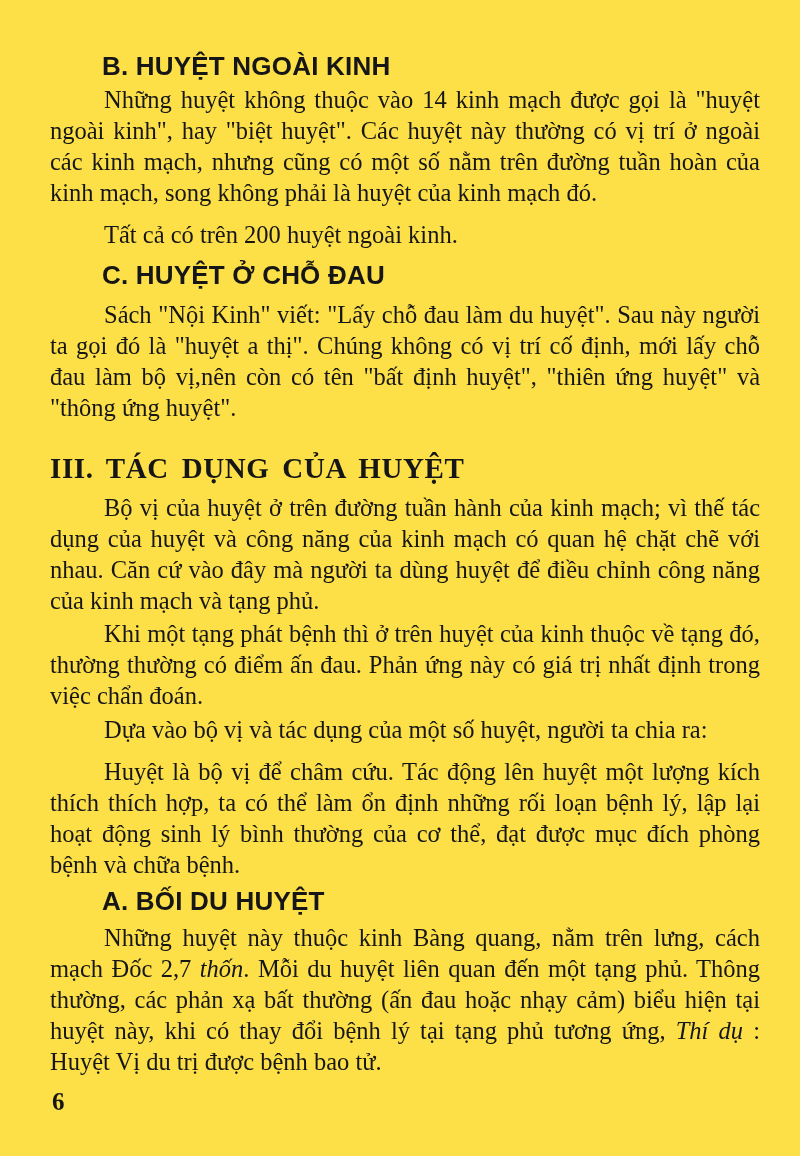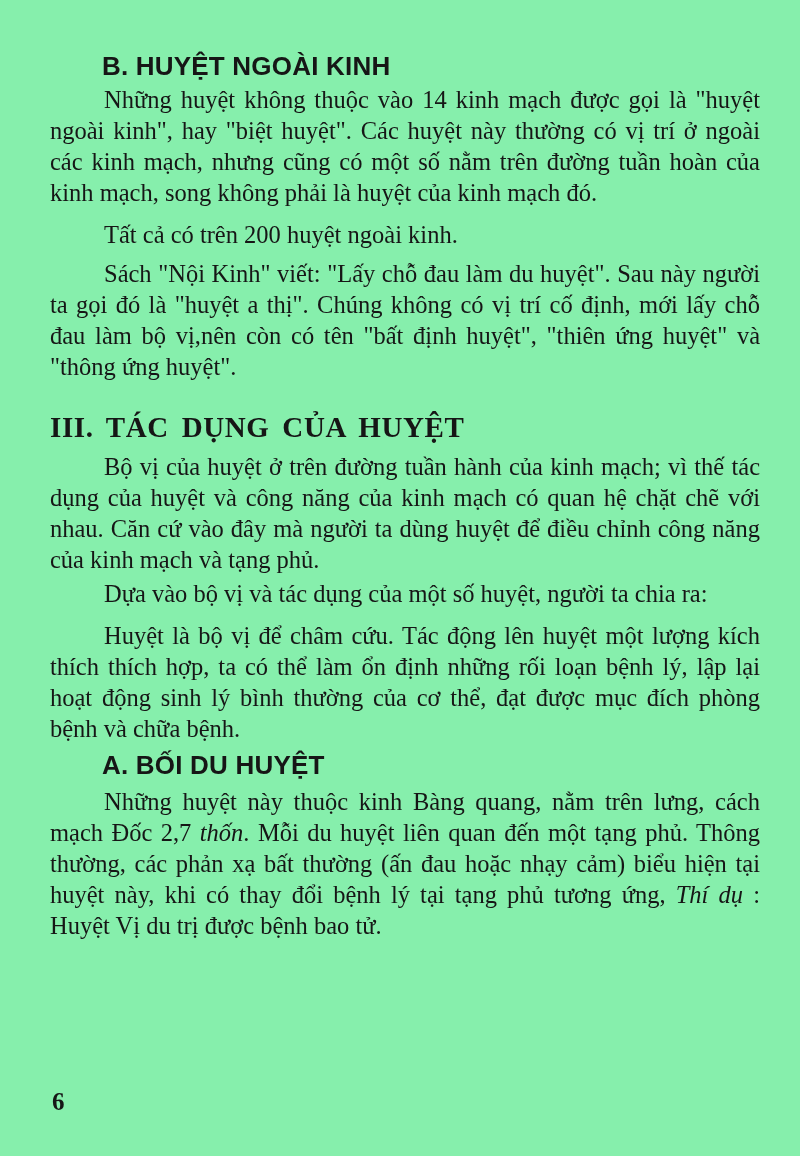--- a/index.html
+++ b/index.html
@@ -4,21 +4,21 @@
 <style>
   html, body {
     margin: 0;
     padding: 0;
     background: #ffffff;
   }
   .page {
     position: relative;
     width: 800px;
     height: 1156px;
-    background: #86efac;
+    background: #fde047;
     color: #161616;
     font-family: "Liberation Serif", serif;
     overflow: hidden;
   }
   .content {
     position: absolute;
     left: 50px;
     top: 50px;
     width: 710px;
   }
@@ -74,27 +74,29 @@
 
 <div class="page">
   <div class="content">
 
     <h2 class="h-sans">B. HUYỆT NGOÀI KINH</h2>
 
     <p class="body-para mt10">Những huyệt không thuộc vào 14 kinh mạch được gọi là "huyệt ngoài kinh", hay "biệt huyệt". Các huyệt này thường có vị trí ở ngoài các kinh mạch, nhưng cũng có một số nằm trên đường tuần hoàn của kinh mạch, song không phải là huyệt của kinh mạch đó.</p>
 
     <p class="body-para mt11">Tất cả có trên 200 huyệt ngoài kinh.</p>
 
+    <h2 class="h-sans mt9">C. HUYỆT Ở CHỖ ĐAU</h2>
 
     <p class="body-para mt8">Sách "Nội Kinh" viết: "Lấy chỗ đau làm du huyệt". Sau này người ta gọi đó là "huyệt a thị". Chúng không có vị trí cố định, mới lấy chỗ đau làm bộ vị,nên còn có tên "bất định huyệt", "thiên ứng huyệt" và "thông ứng huyệt".</p>
 
     <h1 class="h-serif mt16">III. TÁC DỤNG CỦA HUYỆT</h1>
 
     <p class="body-para mt7">Bộ vị của huyệt ở trên đường tuần hành của kinh mạch; vì thế tác dụng của huyệt và công năng của kinh mạch có quan hệ chặt chẽ với nhau. Căn cứ vào đây mà người ta dùng huyệt để điều chỉnh công năng của kinh mạch và tạng phủ.</p>
 
+    <p class="body-para mt10">Khi một tạng phát bệnh thì ở trên huyệt của kinh thuộc về tạng đó, thường thường có điểm ấn đau. Phản ứng này có giá trị nhất định trong việc chẩn đoán.</p>
 
     <p class="body-para mt3">Dựa vào bộ vị và tác dụng của một số huyệt, người ta chia ra:</p>
 
     <p class="body-para mt11">Huyệt là bộ vị để châm cứu. Tác động lên huyệt một lượng kích thích thích hợp, ta có thể làm ổn định những rối loạn bệnh lý, lập lại hoạt động sinh lý bình thường của cơ thể, đạt được mục đích phòng bệnh và chữa bệnh.</p>
 
     <h2 class="h-sans mt5">A. BỐI DU HUYỆT</h2>
 
     <p class="body-para mt5"><span>Những huyệt này thuộc kinh Bàng quang, nằm trên lưng, cách mạch Đốc 2,7 </span><em>thốn</em><span>. Mỗi du huyệt liên quan đến một tạng phủ. Thông thường, các phản xạ bất thường (ấn đau hoặc nhạy cảm) biểu hiện tại huyệt này, khi có thay đổi bệnh lý tại tạng phủ tương ứng, </span><em>Thí dụ</em><span> : Huyệt Vị du trị được bệnh bao tử.</span></p>
 
   </div>

